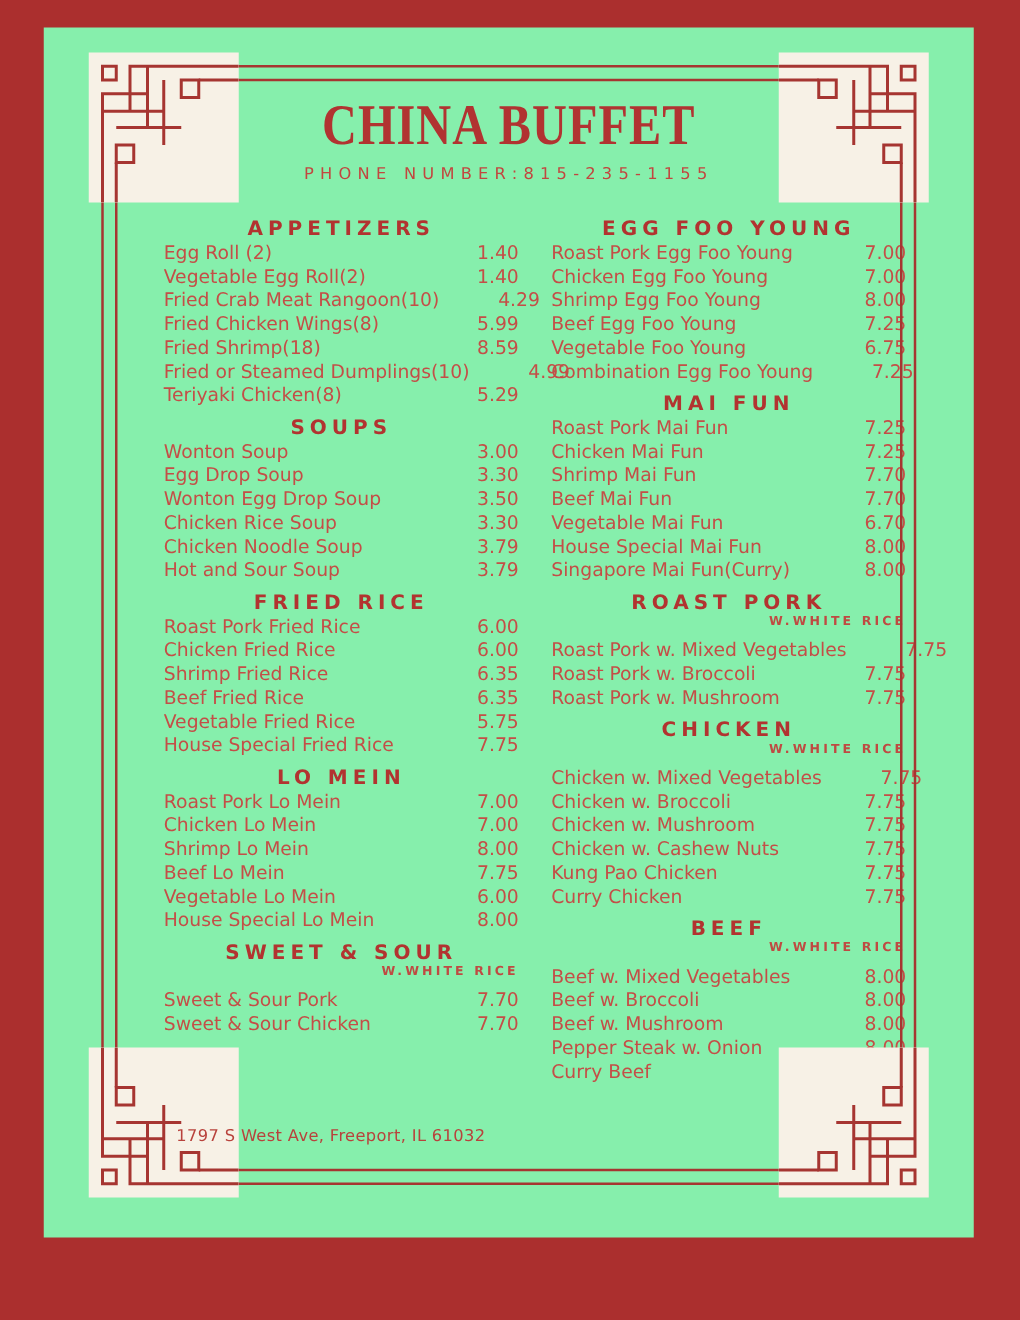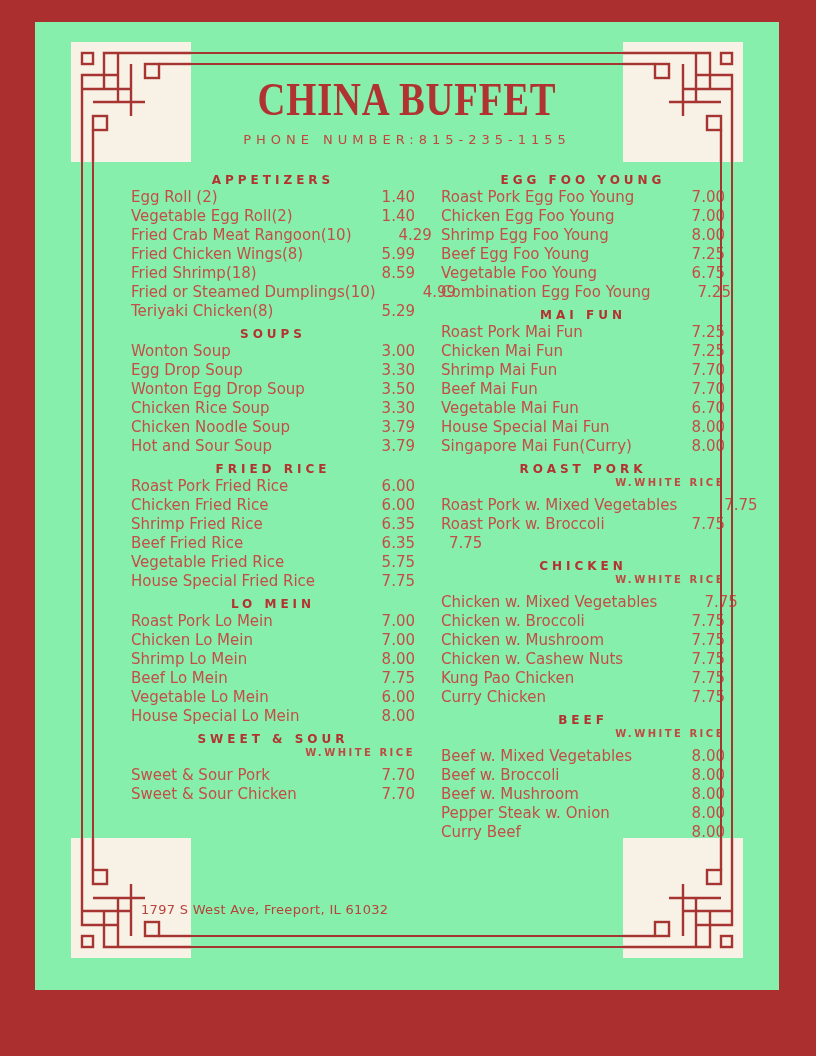--- a/index.html
+++ b/index.html
@@ -31,21 +31,21 @@
     letter-spacing:1px;transform:scaleX(.84);
   }
   .phone{
     margin-top:8px;text-align:center;
     font-size:13px;letter-spacing:5px;color:#c2463f;
   }
 
   .menu{display:flex;gap:26px;padding:26px 54px 0 96px;}
   .col{flex:1;min-width:0;}
   .sec{margin-bottom:6px;}
-  .sec-h{margin:0 0 8px;text-align:center;font-size:12px;font-weight:bold;letter-spacing:4px;color:#b23330;white-space:nowrap;}
+  .sec-h{margin:0 0 8px;text-align:center;font-size:16px;font-weight:bold;letter-spacing:4px;color:#b23330;white-space:nowrap;}
   .sec-sub{text-align:right;font-size:10px;font-weight:bold;letter-spacing:2.5px;color:#bf4a42;margin:-7px 0 8px;}
   .item{display:flex;justify-content:space-between;align-items:baseline;font-size:15px;line-height:19px;color:#c44e47;gap:39px;}
   .item .lbl{white-space:nowrap;}
   .item .price{padding-left:8px;}
 
   .address{
     position:absolute;left:106px;top:880px;
     font-size:13px;color:#b8423c;letter-spacing:.3px;
   }
 </style>
@@ -394,20 +394,21 @@
                 <span class="lbl">Roast Pork w. Mixed Vegetables</span>
                 <span class="price">7.75</span>
               </div>
 
               <div class="item">
                 <span class="lbl">Roast Pork w. Broccoli</span>
                 <span class="price">7.75</span>
               </div>
 
               <div class="item">
+                <span class="lbl">Roast Pork w. Mushroom</span>
                 <span class="price">7.75</span>
               </div>
             </div>
         </section>
 
         <section class="sec">
           <h2 class="sec-h">CHICKEN</h2>
           <div class="sec-sub">W.WHITE RICE</div>
           <div>
 

